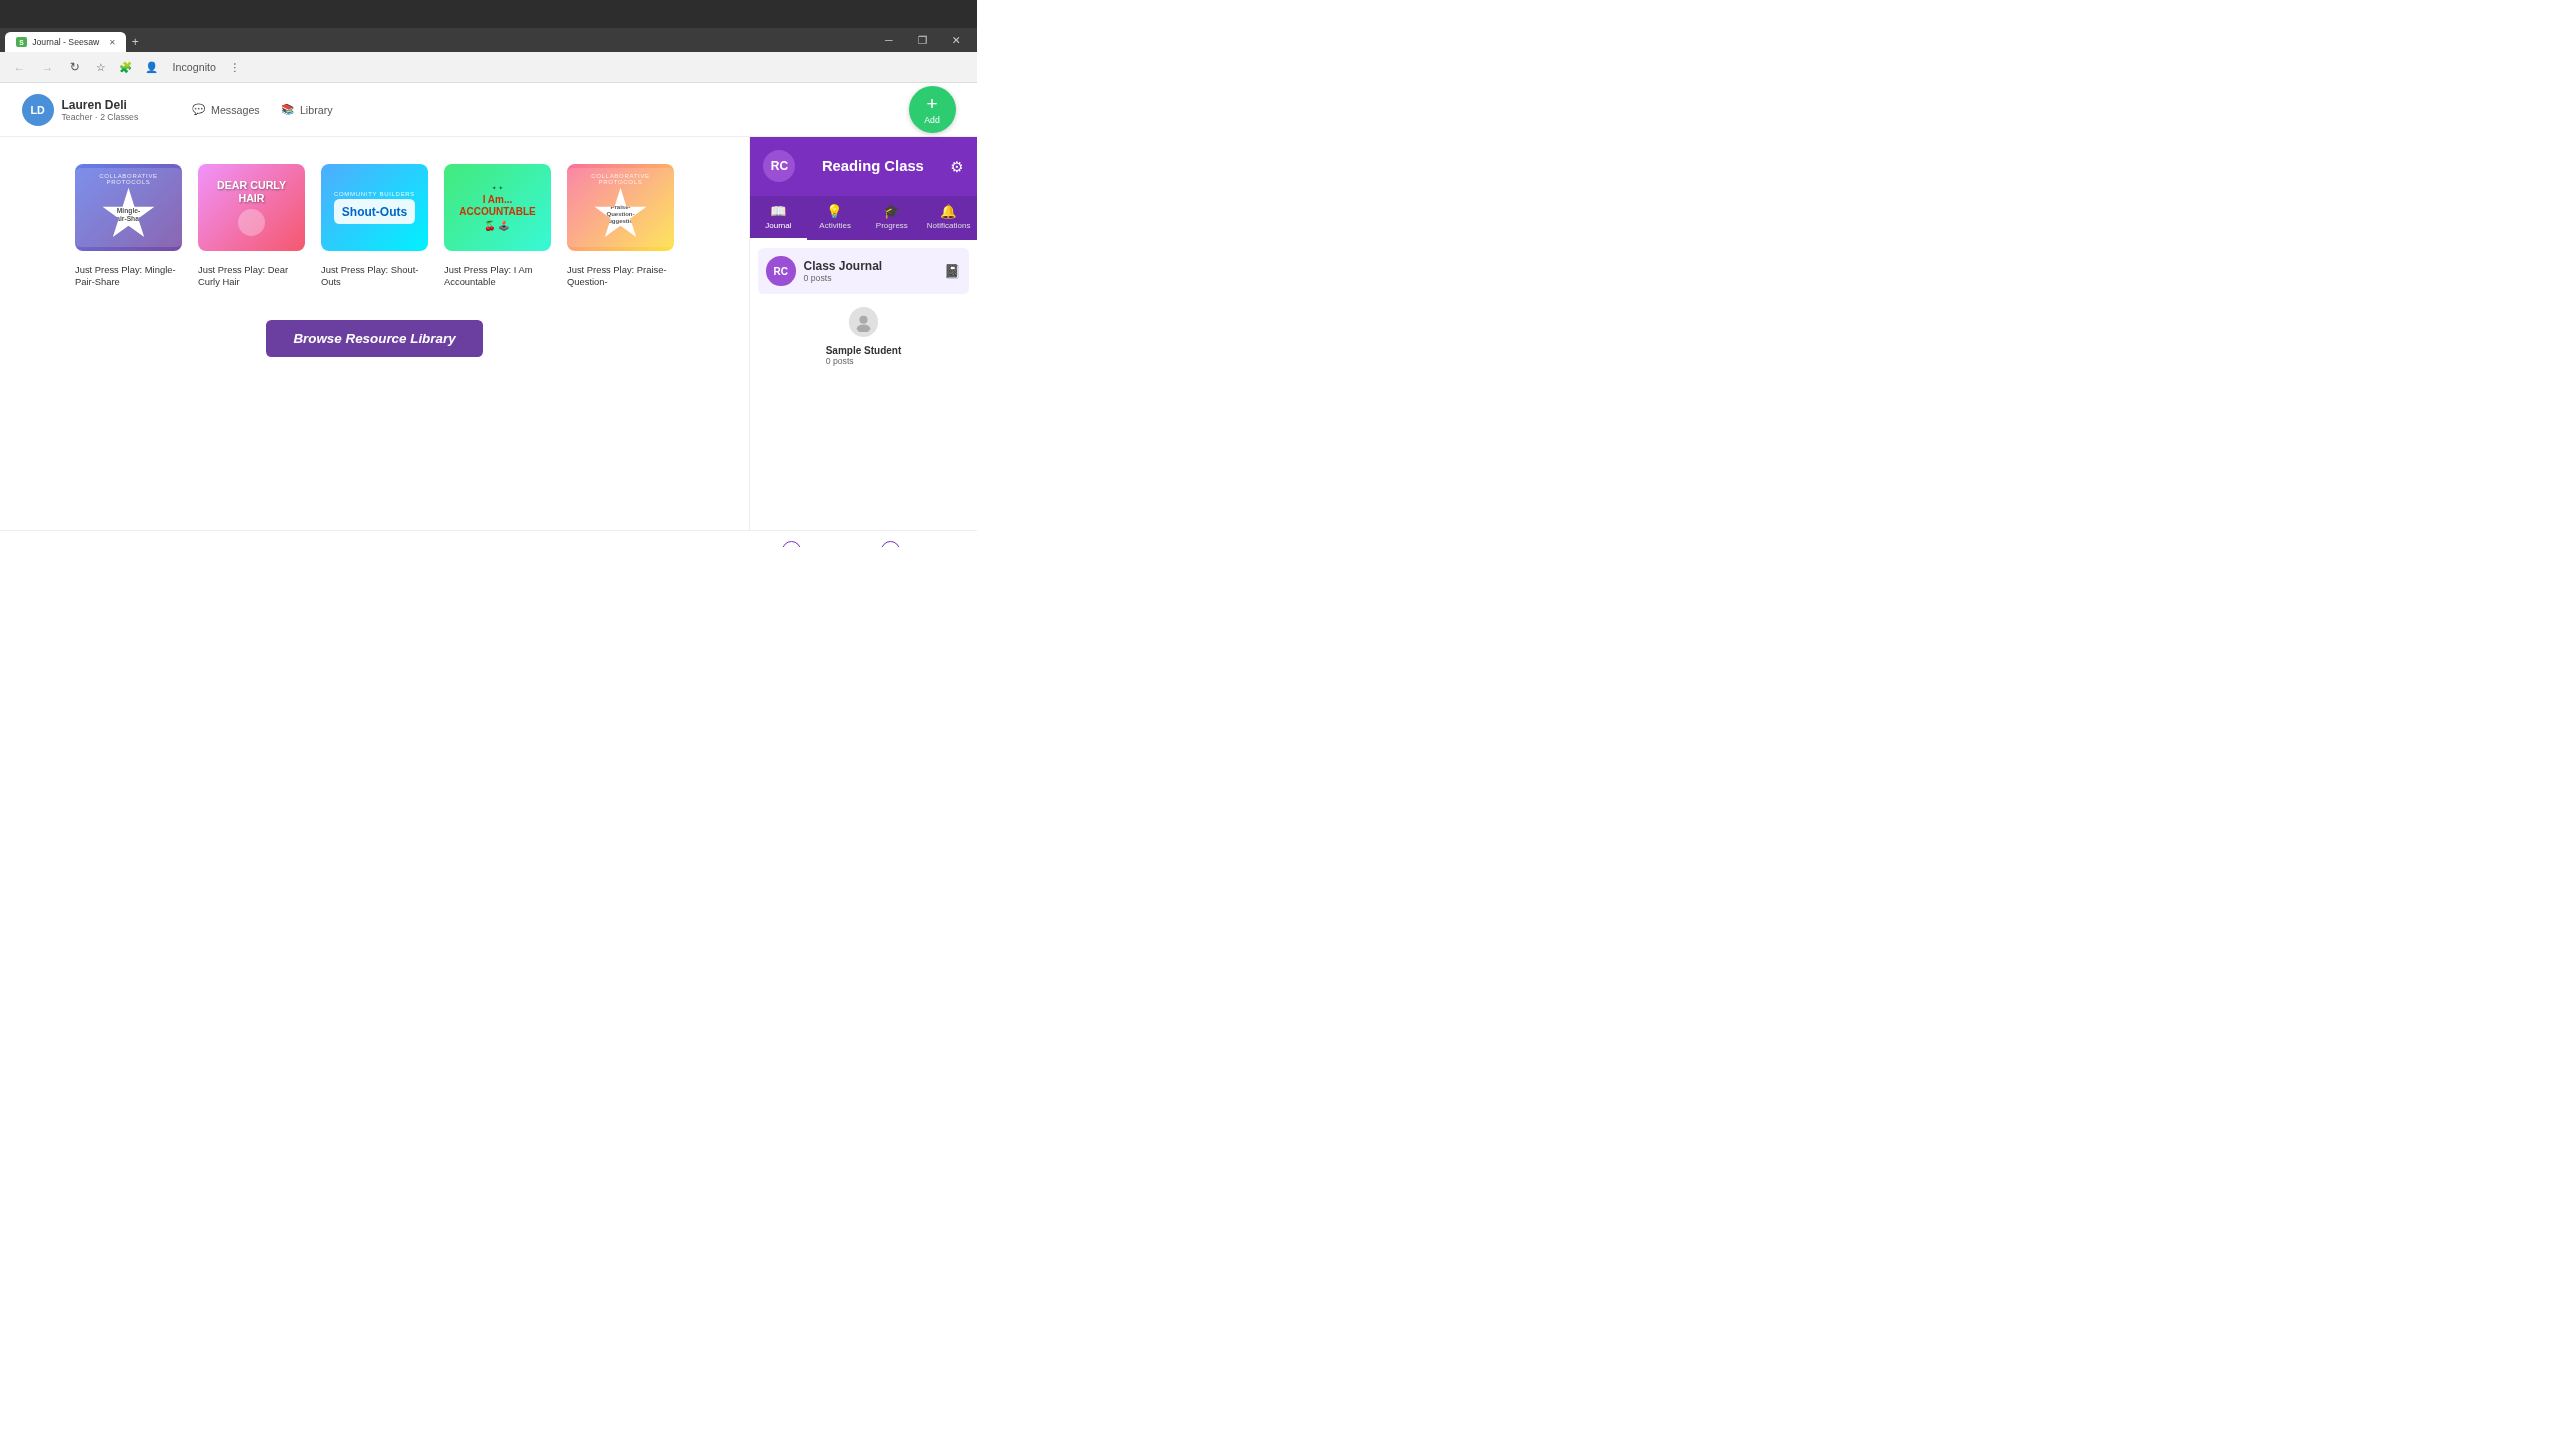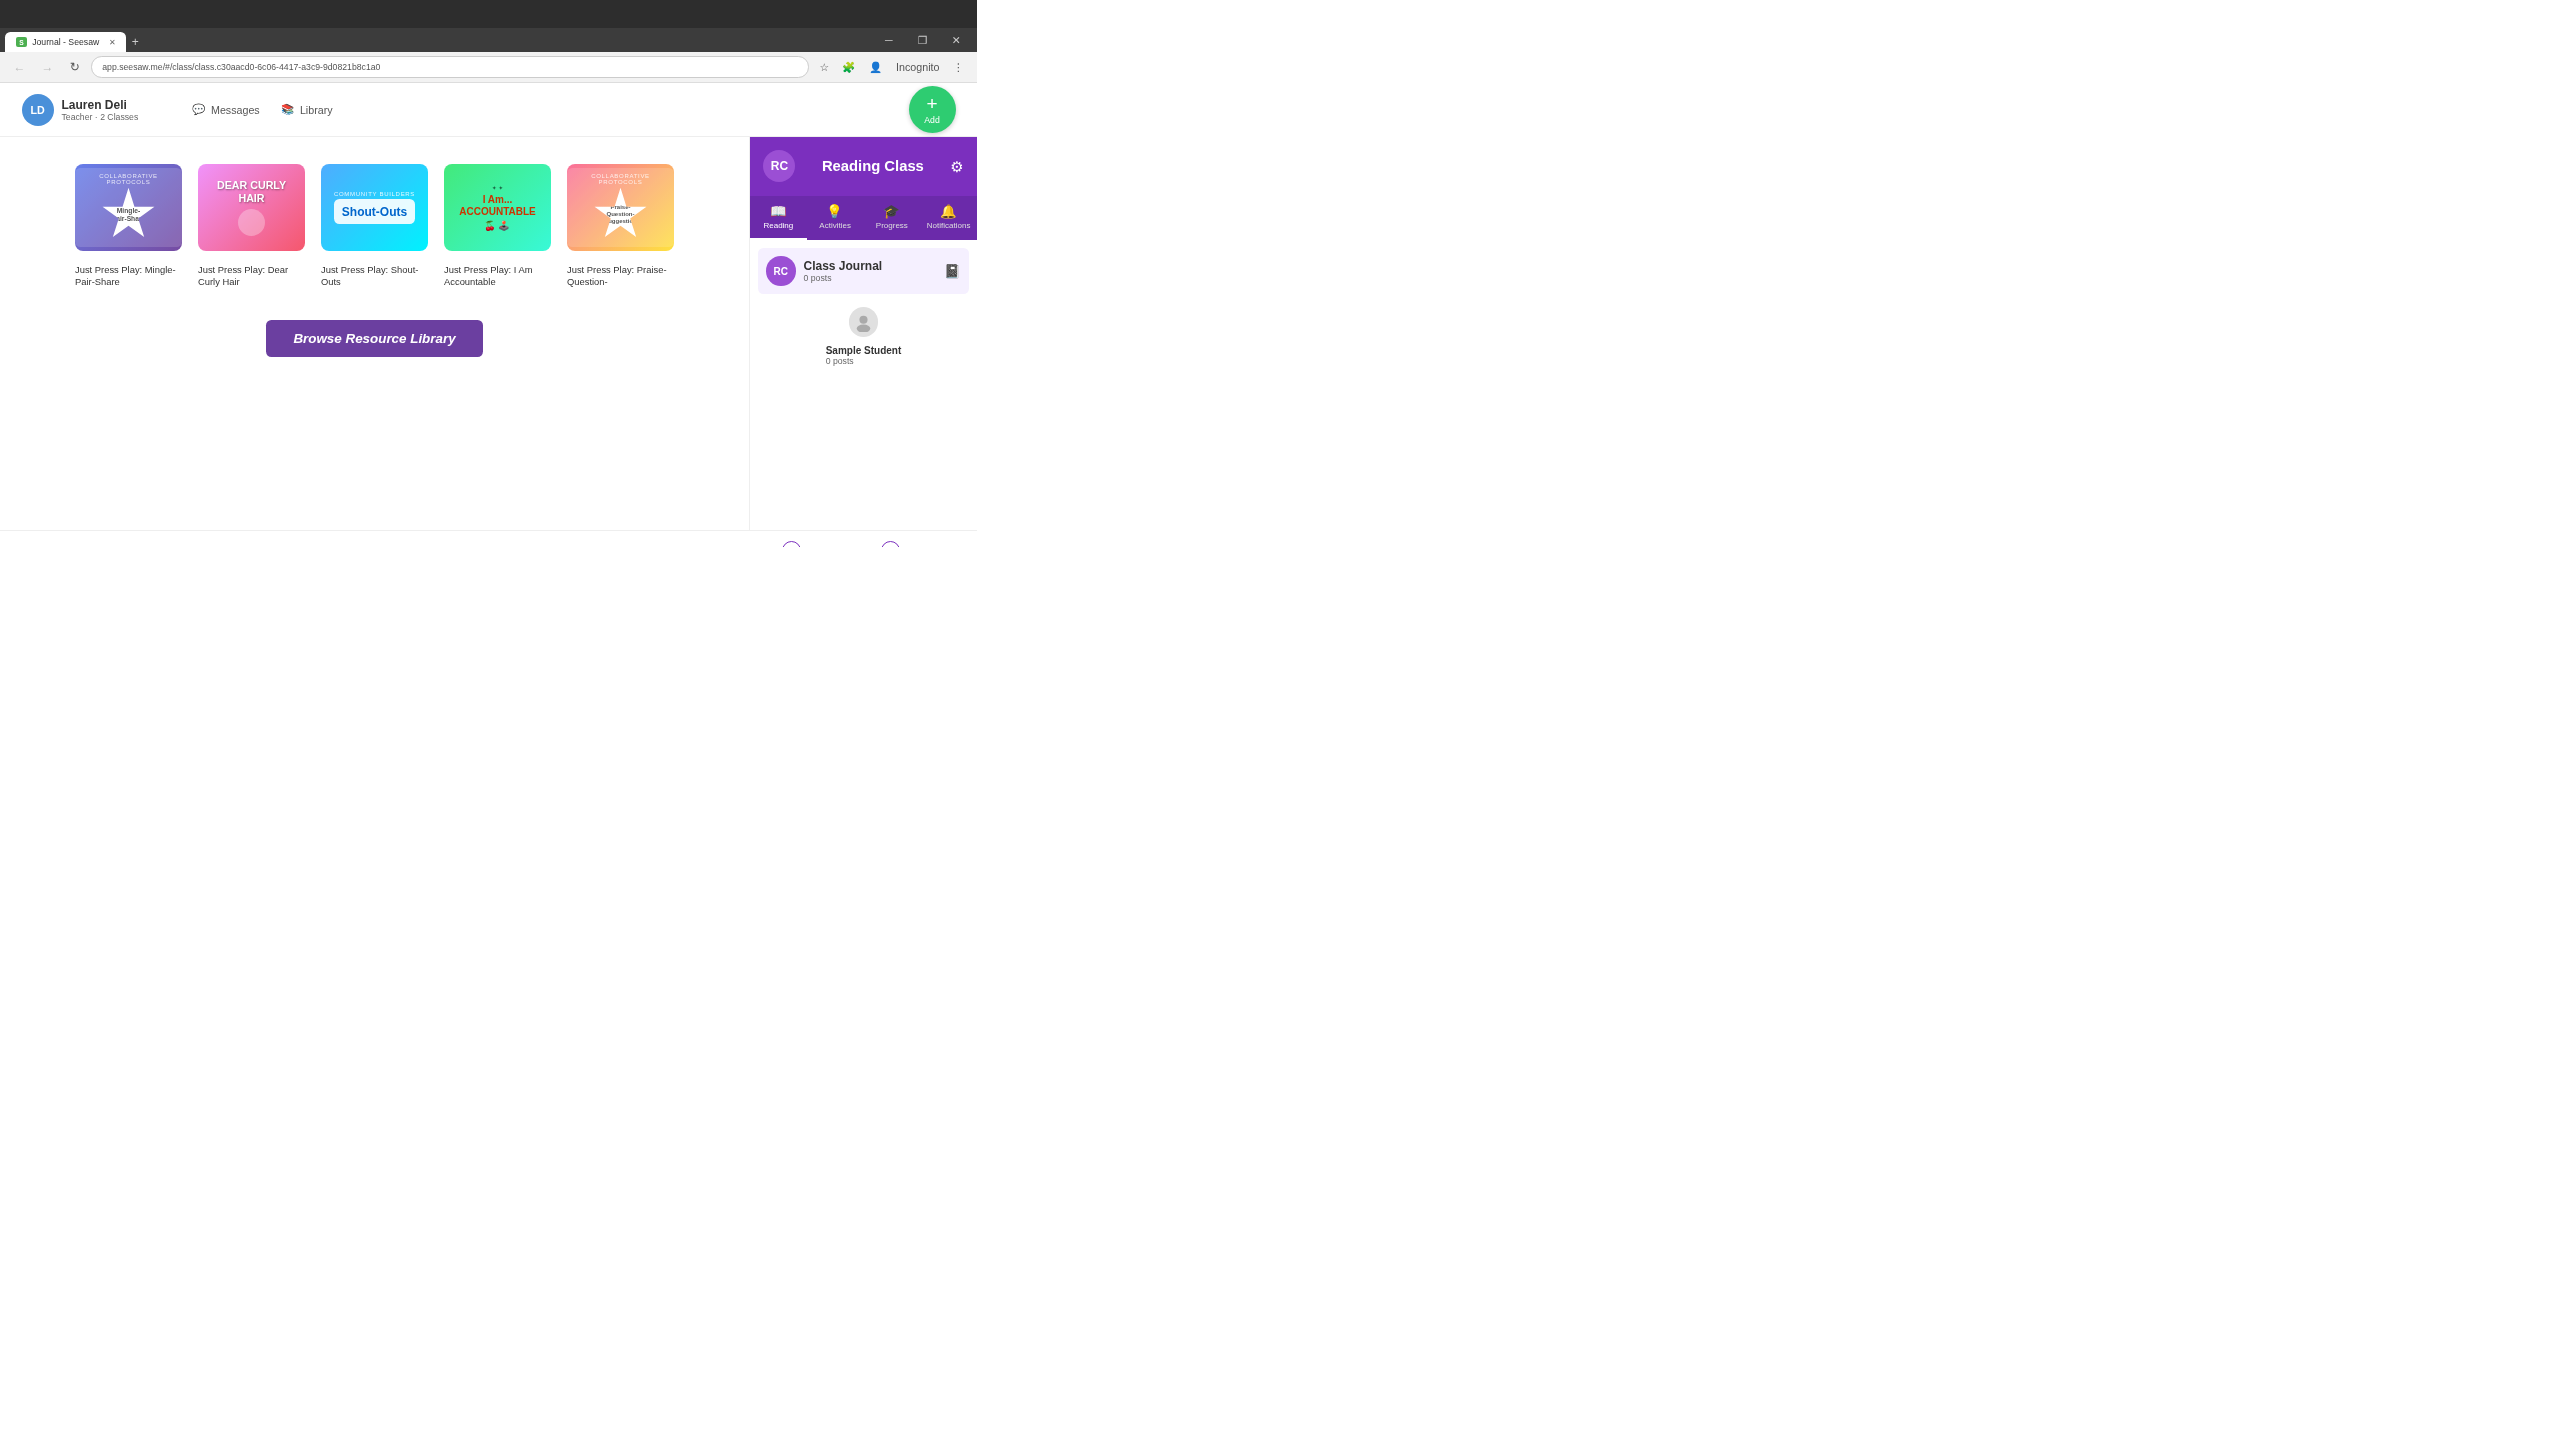--- a/index.html
+++ b/index.html
@@ -98,23 +98,20 @@
     <button class="win-btn">─</button>
     <button class="win-btn">❐</button>
     <button class="win-btn close">✕</button>
   </div>
 </div>
 
 <div class="nav-bar">
   <button class="nav-btn" disabled="">←</button>
   <button class="nav-btn" disabled="">→</button>
   <button class="nav-btn">↻</button>
-  <div class="address-bar">
-    <span>app.seesaw.me/#/class/class.c30aacd0-6c06-4417-a3c9-9d0821b8c1a0</span>
-  </div>
   <div class="nav-icons">
     <button class="nav-icon-btn">☆</button>
     <button class="nav-icon-btn">🧩</button>
     <button class="nav-icon-btn">👤</button>
     <button class="nav-icon-btn">Incognito</button>
     <button class="nav-icon-btn">⋮</button>
   </div>
 </div>
 
 <div class="app">
@@ -214,21 +211,21 @@
 
     <div class="sidebar">
       <div class="sidebar-header">
         <div class="sidebar-rc">RC</div>
         <div class="sidebar-class-name">Reading Class</div>
         <span class="sidebar-gear">⚙</span>
       </div>
       <div class="sidebar-tabs">
         <div class="sidebar-tab active">
           <span class="tab-icon">📖</span>
-          <span>Reading</span>
+          <span>Journal</span>
         </div>
         <div class="sidebar-tab">
           <span class="tab-icon">💡</span>
           <span>Activities</span>
         </div>
         <div class="sidebar-tab">
           <span class="tab-icon">🎓</span>
           <span>Progress</span>
         </div>
         <div class="sidebar-tab">

